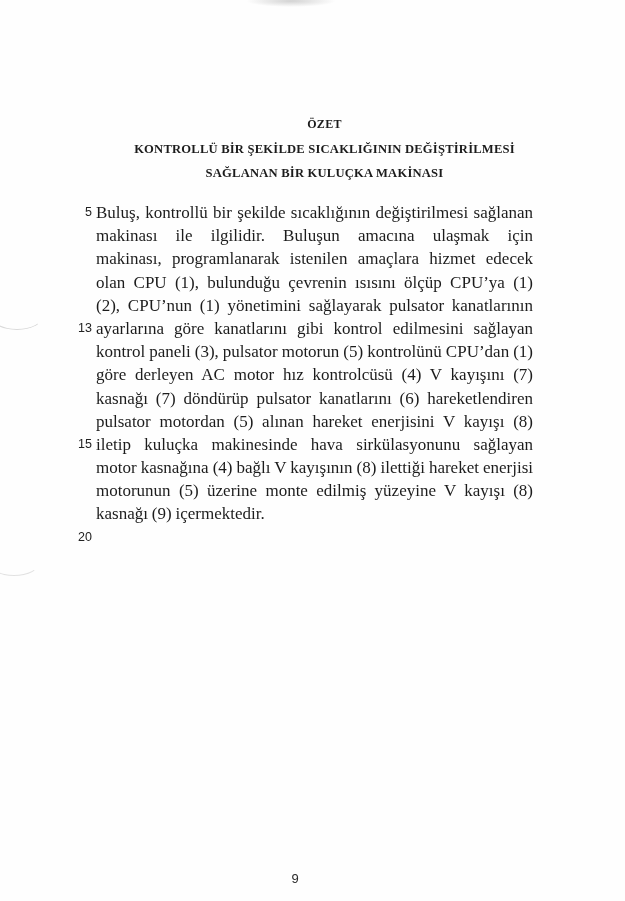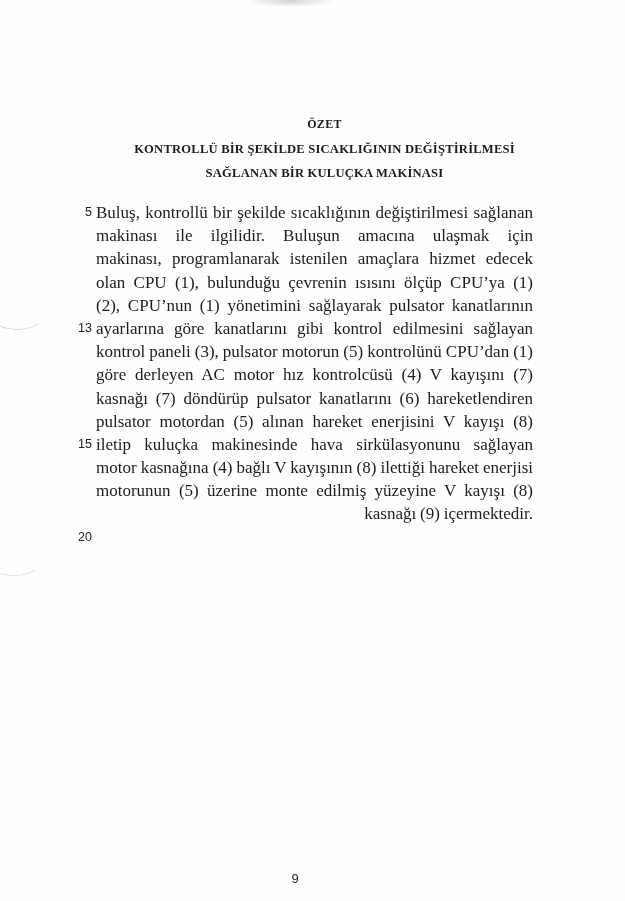--- a/index.html
+++ b/index.html
@@ -62,21 +62,21 @@
   .line-text {
     margin-left: 4px;
     width: 437px;
     font-size: 17px;
     line-height: 23.2px;
     height: 23.2px;
     overflow: hidden;
     word-spacing: -0.4px;
   }
   .just { text-align: justify; text-align-last: justify; }
-  .left { text-align: right; }
+  .left { text-align: left; }
 
   .page-number {
     position: absolute;
     top: 871px;
     left: 0;
     width: 590px;
     text-align: center;
     font-family: "Liberation Sans", sans-serif;
     font-size: 13px;
     color: #2a2a2a;

